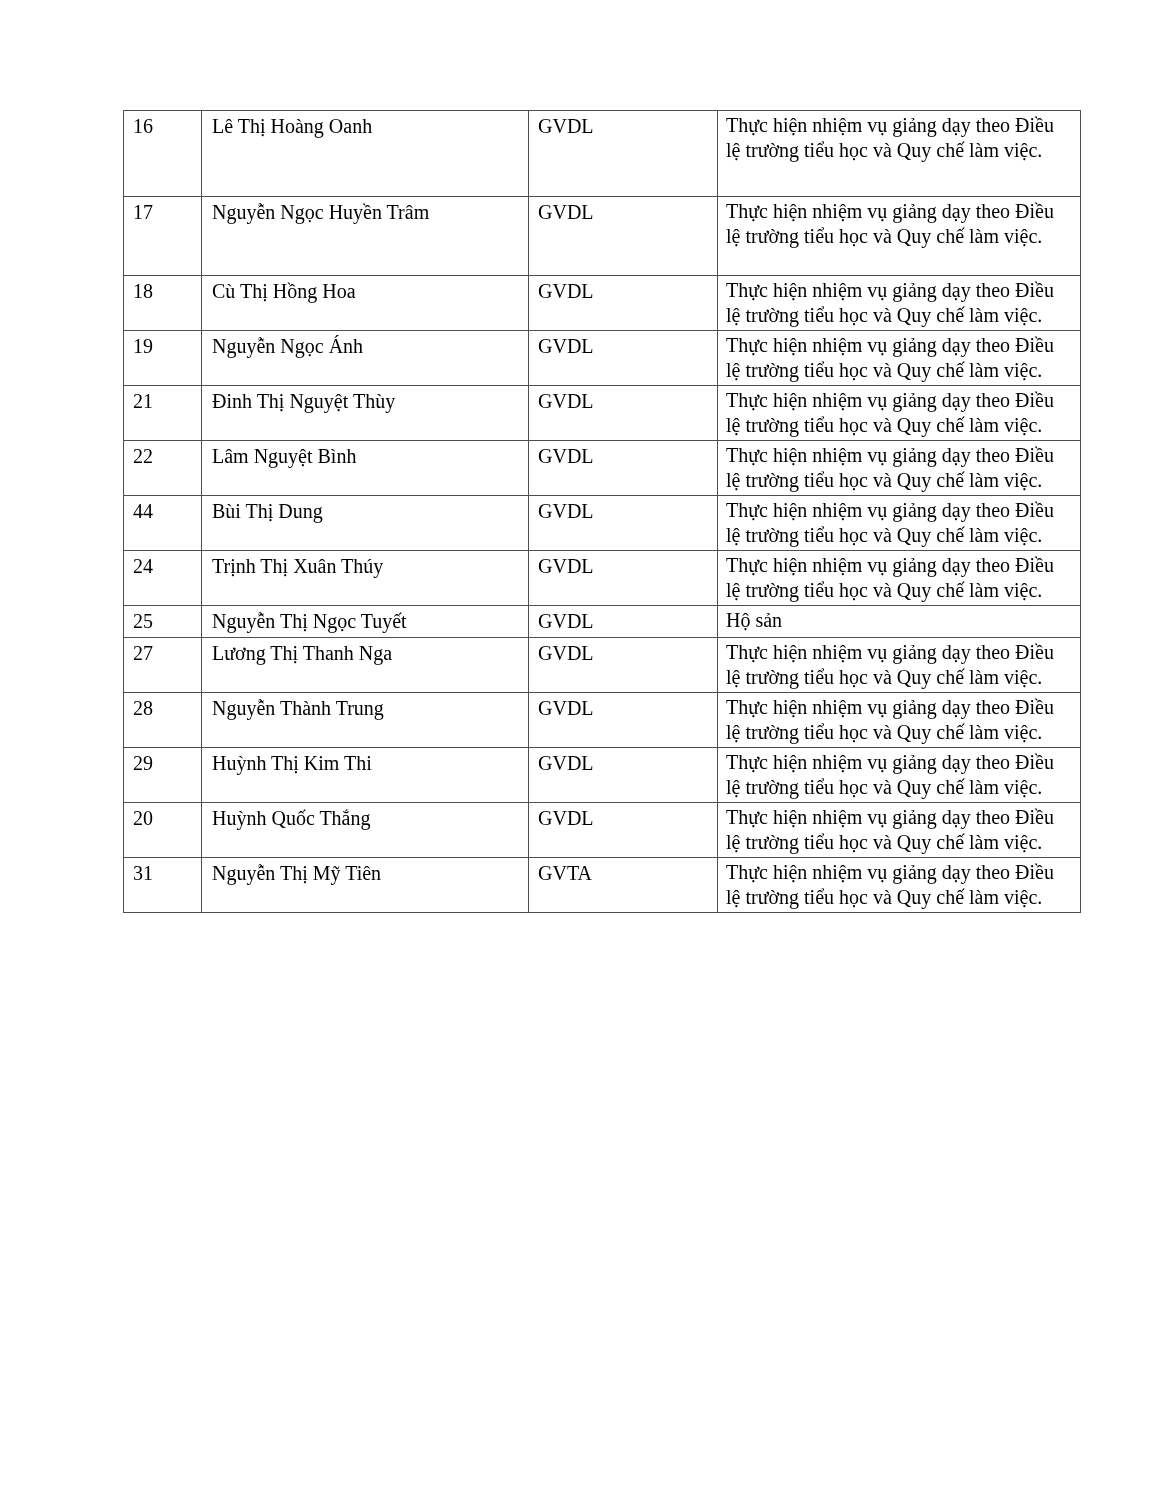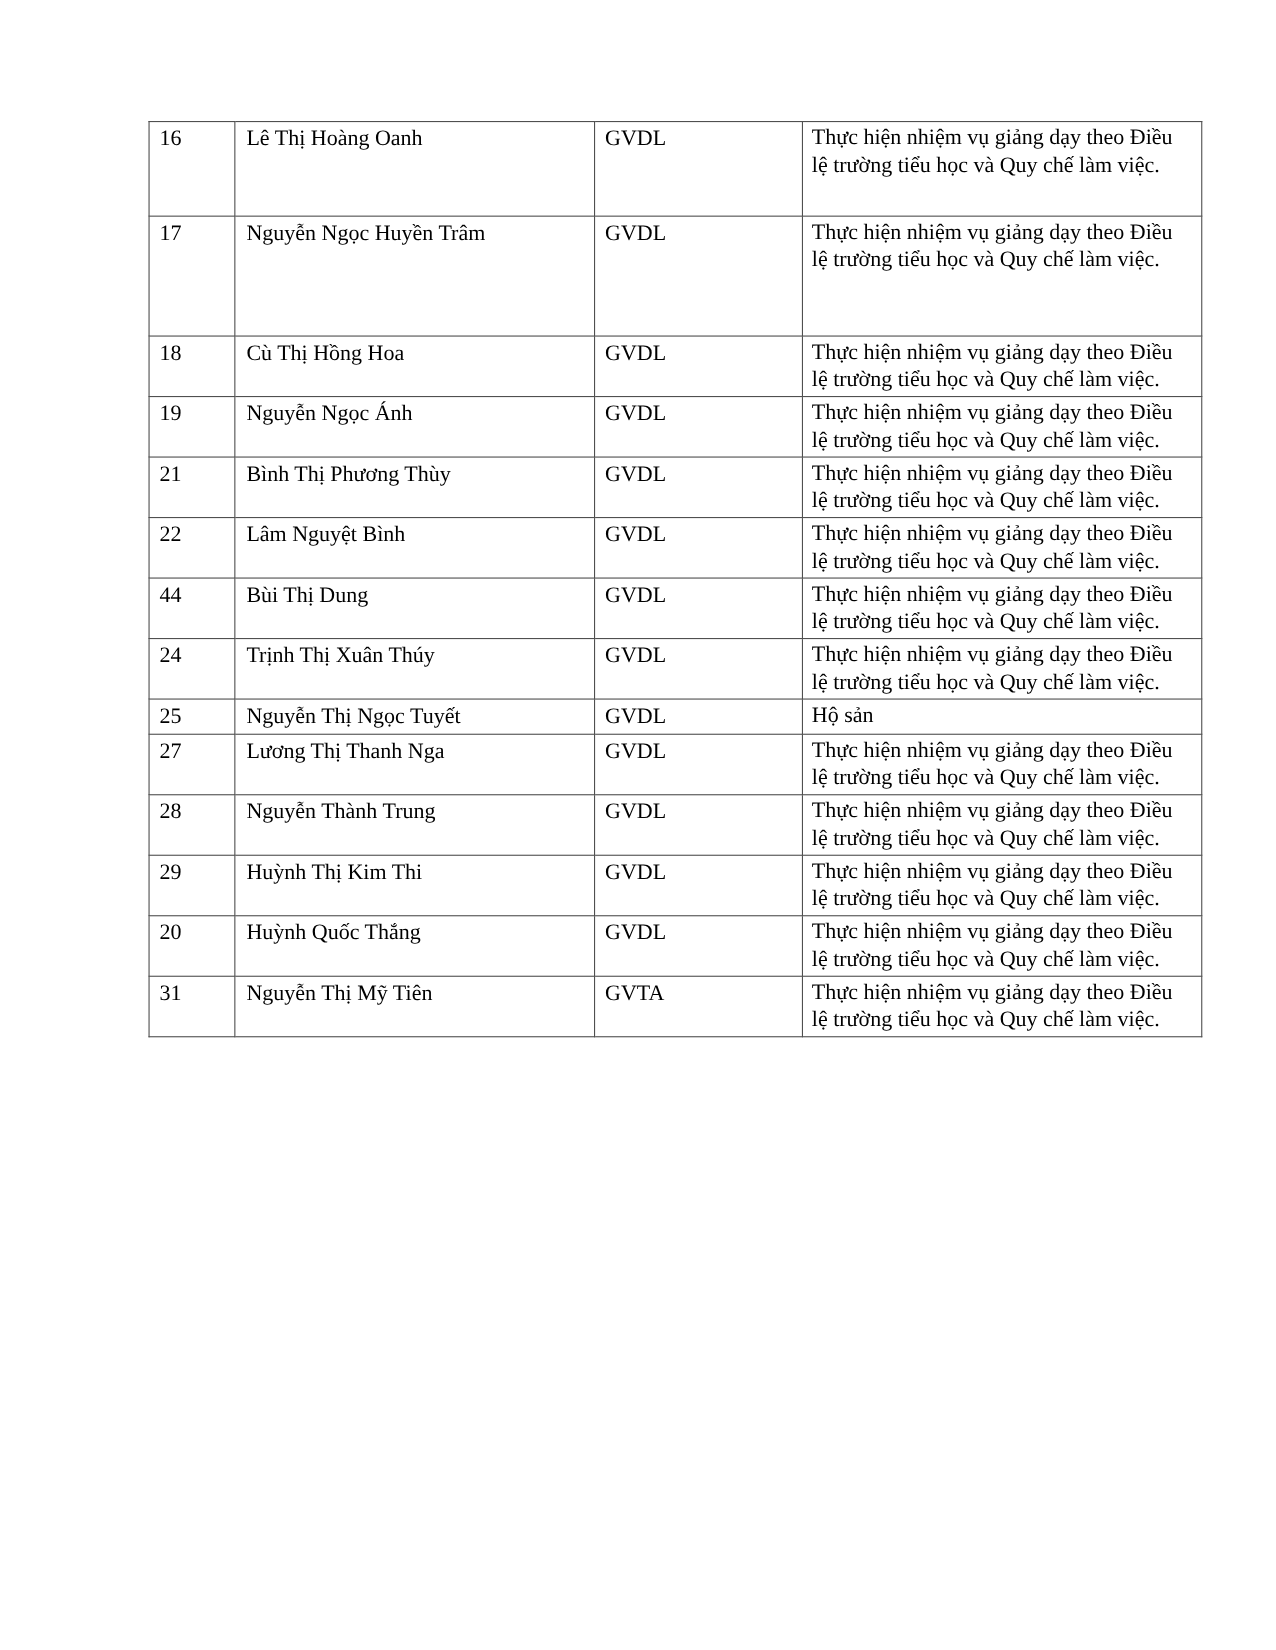--- a/index.html
+++ b/index.html
@@ -8,21 +8,21 @@
     background: #ffffff;
     font-family: "Liberation Serif", "DejaVu Serif", serif;
     color: #000000;
   }
   body { height: 1500px; position: relative; }
 
   .page { position: absolute; inset: 0; background: #ffffff; }
 
   table.duty-table {
     position: absolute;
-    left: 135px;
+    left: 123px;
     top: 110px;
     width: 957px;
     border-collapse: collapse;
     table-layout: fixed;
     border-radius: 28px;
   }
   table.duty-table col.c-no   { width: 78px;  }
   table.duty-table col.c-name { width: 327px; }
   table.duty-table col.c-role { width: 189px; }
   table.duty-table col.c-duty { width: 363px; }
@@ -35,21 +35,21 @@
     overflow: hidden;
   }
   td.cell-no   { padding: 3px 4px 3px 9px; }
   td.cell-name { vertical-align: middle; padding: 3px 4px 3px 10px; font-size: 21px; margin-top: 28px; }
   td.cell-role { padding: 3px 4px 3px 9px; margin-left: 43px; }
   td.cell-duty { padding: 2px 8px 2px 8px; }
   td.cell-duty .duty-text { display: inline-block; max-width: 332px; }
 
   
   tbody tr:nth-child(1) td { height: 86px; }
-  tbody tr:nth-child(2) td { height: 109px; }
+  tbody tr:nth-child(2) td { height: 79px; }
 </style>
 </head>
 <body>
 
 <div class="page">
   <table class="duty-table">
     <colgroup>
       <col class="c-no">
         <col class="c-name">
         <col class="c-role">
@@ -110,21 +110,21 @@
     </td>
     <td class="cell-duty">
       <span class="duty-text">Thực hiện nhiệm vụ giảng dạy theo Điều lệ trường tiểu học và Quy chế làm việc.</span>
     </td>
   </tr>
         <tr>
     <td class="cell-no">
       <span>21</span>
     </td>
     <td class="cell-name">
-      <span>Bình Thị Phương Thùy</span>
+      <span>Đinh Thị Nguyệt Thùy</span>
     </td>
     <td class="cell-role">
       <span>GVDL</span>
     </td>
     <td class="cell-duty">
       <span class="duty-text">Thực hiện nhiệm vụ giảng dạy theo Điều lệ trường tiểu học và Quy chế làm việc.</span>
     </td>
   </tr>
         <tr>
     <td class="cell-no">

